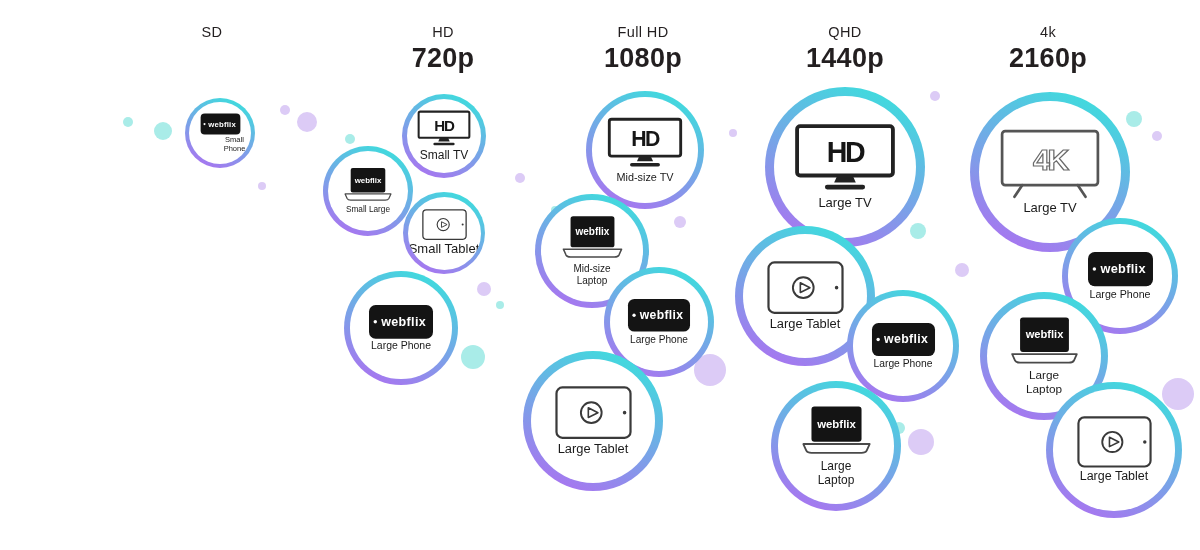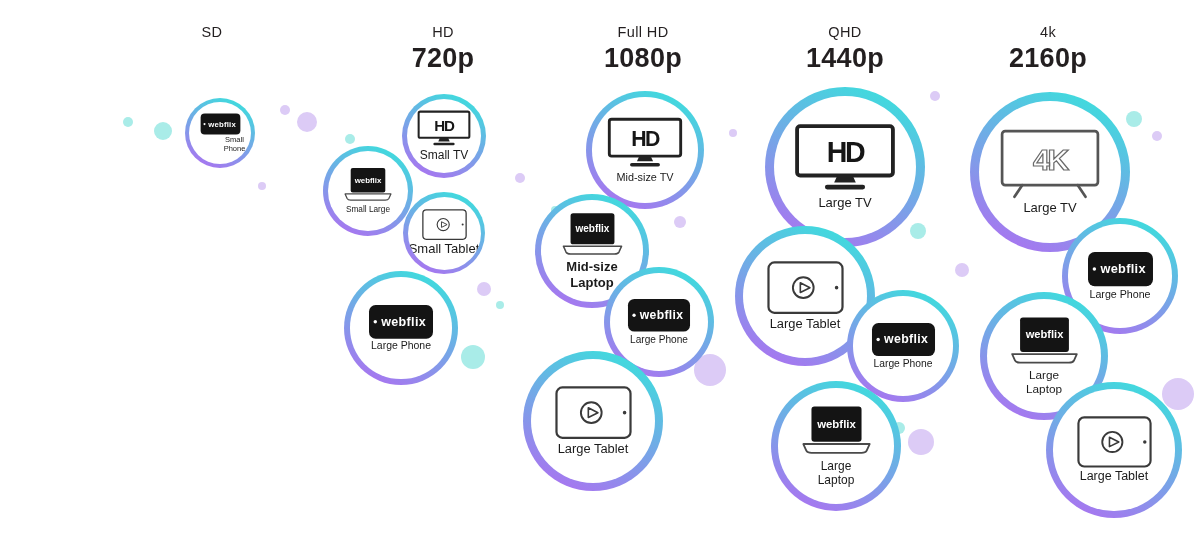--- a/index.html
+++ b/index.html
@@ -172,21 +172,21 @@
       </div>
       <div class="bubble" style="left: 535px; top: 194px; width: 114px; height: 114px; padding: 6.27px; background: linear-gradient(205deg, rgb(56, 226, 220) 5%, rgb(174, 111, 241) 95%);">
         <div class="bubble-inner">
           <div class="device-icon" style="width: 71px;">
     <svg viewBox="0 0 110 72" xmlns="http://www.w3.org/2000/svg">
       <rect x="21" y="2" width="68" height="48" rx="4" fill="#141414"></rect>
       <text x="55" y="31" font-size="15.5" font-weight="bold" fill="#fff" text-anchor="middle" font-family="'Liberation Sans',sans-serif">webflix</text>
       <path d="M10 53 L100 53 L96 62 Q94.5 65 89 65 L21 65 Q15.5 65 14 62 Z" fill="#ffffff" stroke="#4a4a4a" stroke-width="2.5" stroke-linejoin="round"></path>
     </svg>
           </div>
-          <div class="device-label" style="font-size: 13px; font-weight: bold;">Mid-size
+          <div class="device-label" style="font-size: 10px;">Mid-size
 Laptop</div>
         </div>
       </div>
       <div class="bubble" style="left: 604px; top: 267px; width: 110px; height: 110px; padding: 6.05px; background: linear-gradient(205deg, rgb(56, 226, 220) 5%, rgb(174, 111, 241) 95%);">
         <div class="bubble-inner">
           <div class="device-icon" style="width: 64px;">
     <svg viewBox="0 0 100 54" xmlns="http://www.w3.org/2000/svg">
       <rect x="1.5" y="1.5" width="97" height="51" rx="10" fill="#141414"></rect>
       <circle cx="11" cy="27" r="2.6" fill="#fff"></circle>
       <text x="54" y="33" font-size="19" font-weight="bold" fill="#fff" text-anchor="middle" font-family="'Liberation Sans',sans-serif" letter-spacing="0.5">webflix</text>

